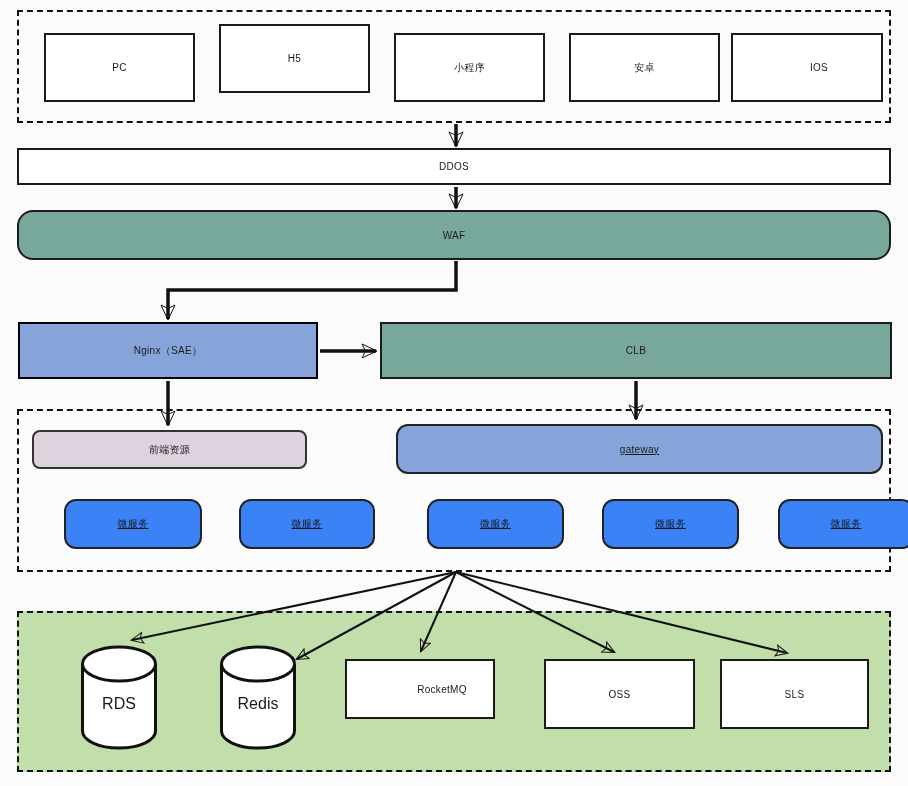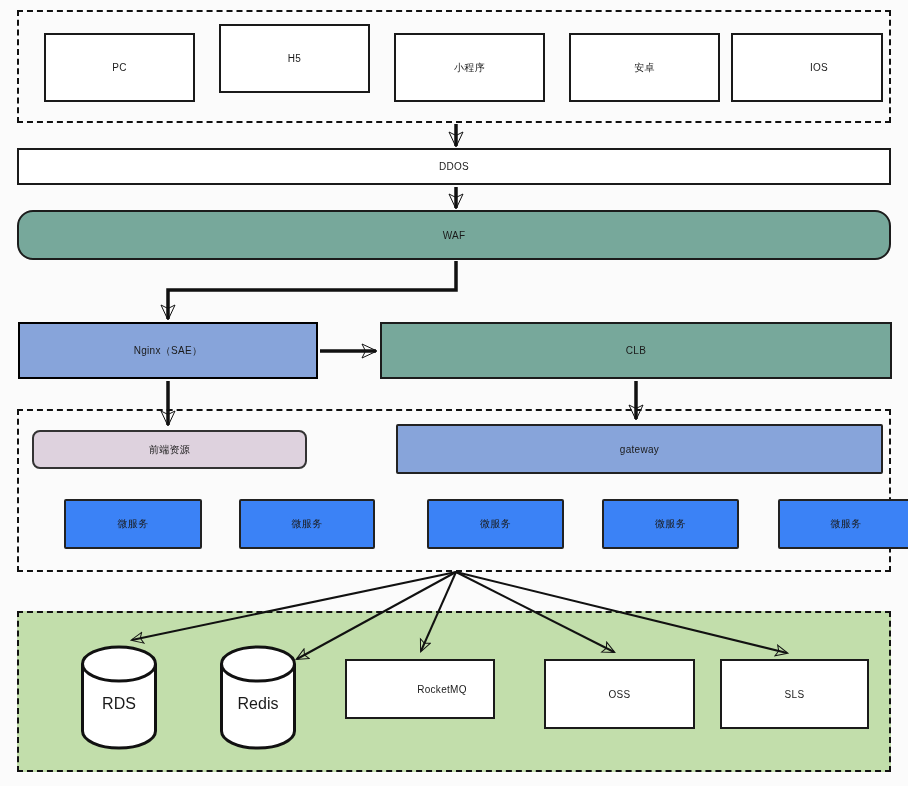--- a/index.html
+++ b/index.html
@@ -37,22 +37,23 @@
   .bar-teal {
     background: #77a89b;
     border: 2px solid #1c1c1c;
   }
   .node-blue {
     background: #87a4da;
     border: 2px solid #000000;
   }
   
   .rounded {
-    border-radius: 2px;
+    border-radius: 12px;
     border: 2px solid #222;
+    text-decoration: underline;
   }
   .node-pink { background: #ded2de; border-radius: 8px; border: 2px solid #333; }
   .node-orange { background: #3b82f6; margin-left: 32px; }
   
   .cylinder { width: 78px; height: 105px; }
   .cylinder svg { position: absolute; left: 0; top: 0; }
   .cylinder .cyl-label {
     position: absolute;
     left: 0; top: 50px;
     width: 100%;

